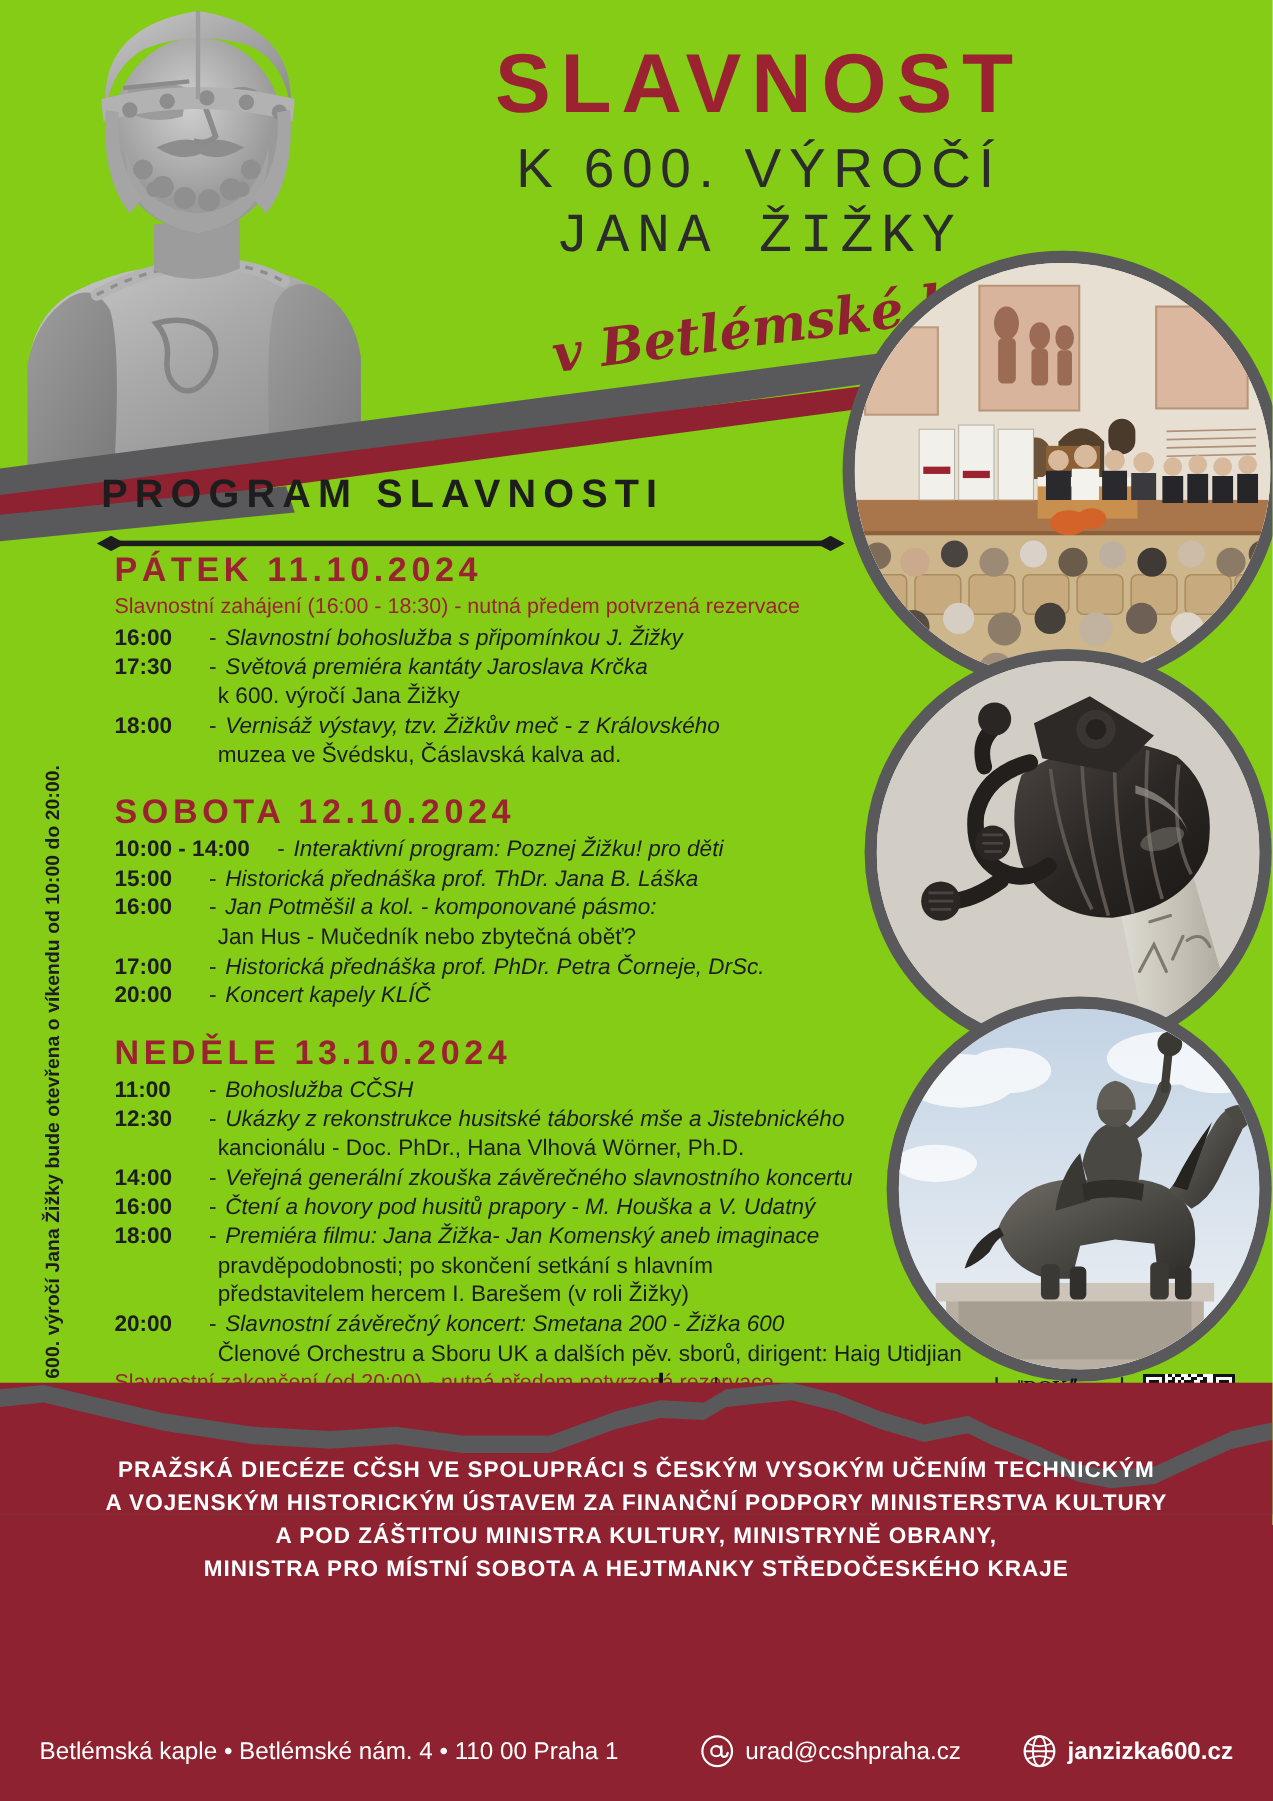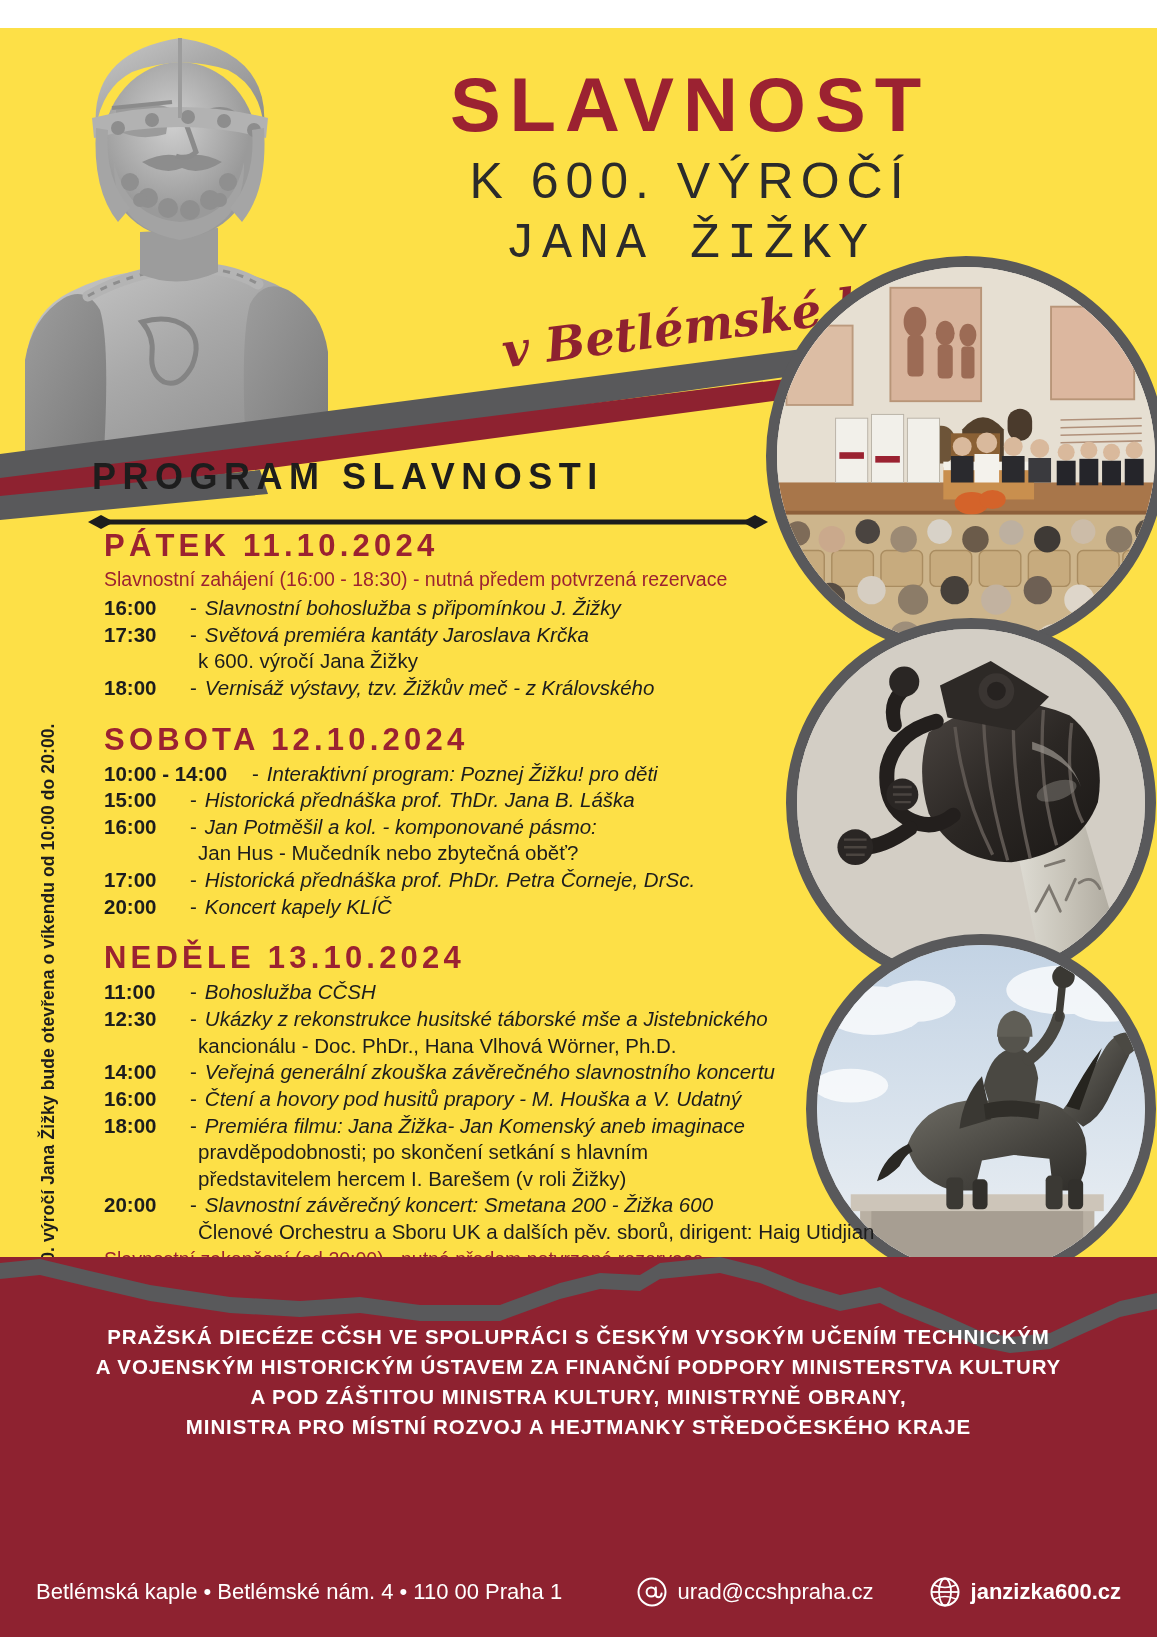--- a/index.html
+++ b/index.html
@@ -9,23 +9,22 @@
     height: 1637px;
     background: #ffffff;
     font-family: "Liberation Sans", sans-serif;
     overflow: hidden;
     position: relative;
   }
 
   .poster {
     position: absolute;
     inset: 0;
-    background: #fde047;
+    background: #84cc16;
     overflow: hidden;
-    margin-top: 28px;
   }
 
   
   .hero {
     position: absolute;
     top: 0; left: 0;
     width: 1157px;
     height: 450px;
   }
 
@@ -634,20 +633,21 @@
             <span class="time">17:30</span>
             <span class="dash">-</span>
             <span class="desc">Světová premiéra kantáty Jaroslava Krčka</span>
           </div>
           <div class="cont">k 600. výročí Jana Žižky</div>
           <div class="row">
             <span class="time">18:00</span>
             <span class="dash">-</span>
             <span class="desc">Vernisáž výstavy, tzv. Žižkův meč - z Královského</span>
           </div>
+          <div class="cont">muzea ve Švédsku, Čáslavská kalva ad.</div>
         </div>
         <div class="day">
           <div class="day-title">SOBOTA 12.10.2024</div>
           <div class="row">
             <span class="time wide">10:00 - 14:00</span>
             <span class="dash">-</span>
             <span class="desc">Interaktivní program: Poznej Žižku! pro děti</span>
           </div>
           <div class="row">
             <span class="time">15:00</span>
@@ -804,21 +804,21 @@
 
   <div class="footer">
     <svg class="footer-wave" viewBox="0 0 1157 120" preserveAspectRatio="none" xmlns="http://www.w3.org/2000/svg" aria-hidden="true">
       <path d="M0 6 L40 2 L90 14 L150 28 L230 40 L300 44 L360 40 L420 48 L500 48 L560 26 L600 16 L640 18 L660 6 L720 0 L760 10 L800 26 L840 38 L880 30 L900 40 L940 56 L980 74 L1010 80 L1050 76 L1080 62 L1120 44 L1157 36 L1157 120 L0 120 Z" fill="#59595B"></path>
       <path d="M0 22 L40 18 L90 30 L150 44 L230 56 L300 60 L360 56 L420 64 L500 64 L560 42 L600 32 L640 34 L660 22 L720 16 L760 26 L800 42 L840 54 L880 46 L900 56 L940 72 L980 90 L1010 96 L1050 92 L1080 78 L1120 60 L1157 52 L1157 120 L0 120 Z" fill="#8E2230"></path>
     </svg>
     <div class="footer-main">
       <div>PRAŽSKÁ DIECÉZE CČSH VE SPOLUPRÁCI S ČESKÝM VYSOKÝM UČENÍM TECHNICKÝM</div>
       <div>A VOJENSKÝM HISTORICKÝM ÚSTAVEM ZA FINANČNÍ PODPORY MINISTERSTVA KULTURY</div>
       <div>A POD ZÁŠTITOU MINISTRA KULTURY, MINISTRYNĚ OBRANY,</div>
-      <div>MINISTRA PRO MÍSTNÍ ROZVOJ A HEJTMANKY STŘEDOČESKÉHO KRAJE</div>
+      <div>MINISTRA PRO MÍSTNÍ SOBOTA A HEJTMANKY STŘEDOČESKÉHO KRAJE</div>
     </div>
     <div class="footer-contact">
       <div class="fc-addr">Betlémská kaple • Betlémské nám. 4 • 110 00 Praha 1</div>
       <div class="fc-spacer"></div>
       <div class="fc-item">
         <span class="circ-icon">
           <svg viewBox="0 0 30 30" width="30" height="30" xmlns="http://www.w3.org/2000/svg" aria-hidden="true">
             <circle cx="15" cy="15" r="13.5" fill="none" stroke="#fff" stroke-width="2"></circle>
             <circle cx="14.2" cy="15" r="4.6" fill="none" stroke="#fff" stroke-width="2"></circle>
             <path d="M18.8 10.6 v6.6 q0 3 2.7 3 q2.6 0 3.1 -3.6" fill="none" stroke="#fff" stroke-width="2" stroke-linecap="round"></path>

